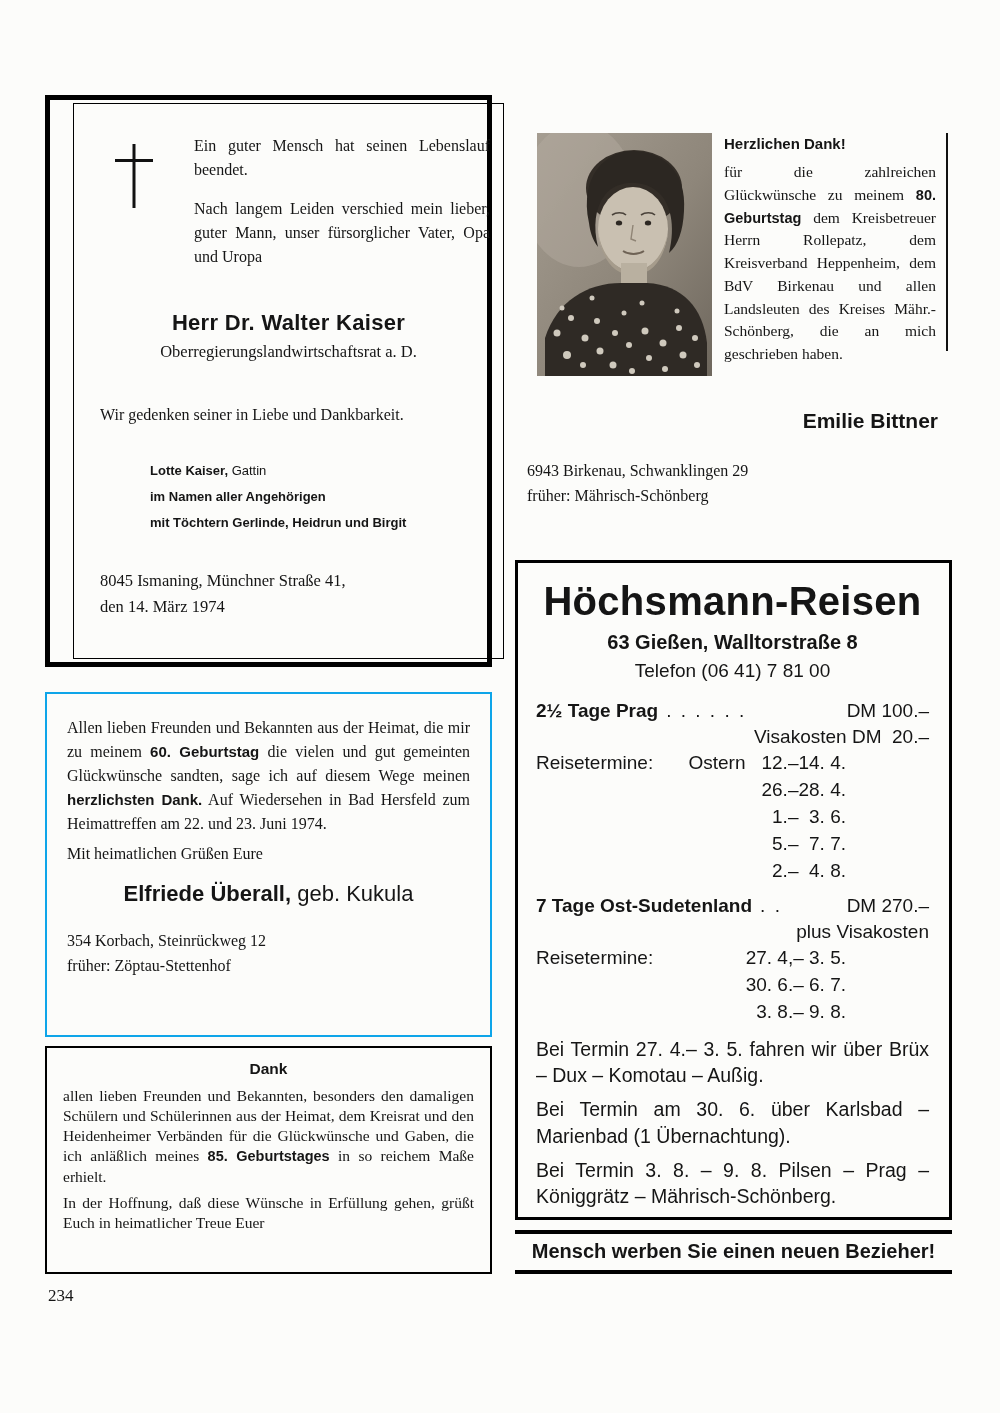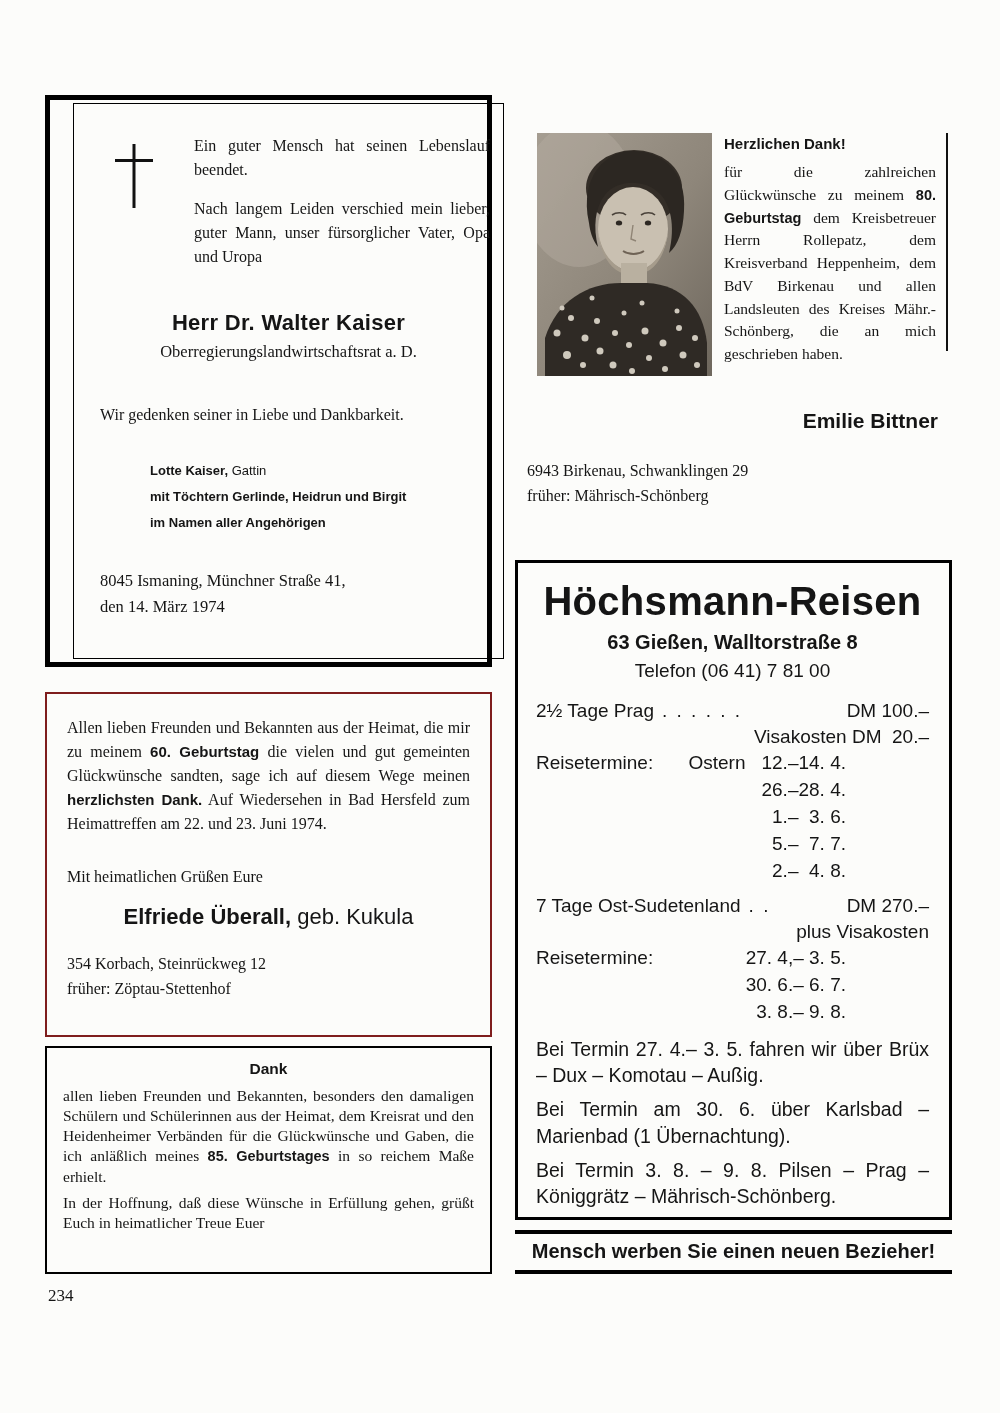--- a/index.html
+++ b/index.html
@@ -22,24 +22,24 @@
   .obit-p + .obit-p { margin-top:14px; }
   .obit-name { margin-top:40px; text-align:center; font-family:"Liberation Sans", sans-serif; font-weight:bold; font-size:22px; letter-spacing:.3px; }
   .obit-title { margin-top:6px; text-align:center; font-size:16.5px; }
   .obit-dedication { margin-top:44px; font-size:16px; }
   .obit-mourners { margin-top:34px; margin-left:50px; font-family:"Liberation Sans", sans-serif; font-size:13px; line-height:2.0; }
   .obit-mourners .strong { font-weight:bold; }
   .obit-mourners b { font-weight:bold; }
   .obit-addr { margin-top:32px; font-size:16.5px; line-height:1.6; }
 
   
-  .ueberall { left:45px; top:692px; width:447px; height:345px; border:2px solid #7f1d1d; padding:22px 20px; }
+  .ueberall { left:45px; top:692px; width:447px; height:345px; border:2px solid #0ea5e9; padding:22px 20px; }
   .ueberall .body { text-align:justify; font-size:16px; line-height:1.5; }
   .ueberall .body b { font-family:"Liberation Sans", sans-serif; font-size:15px; }
-  .ueberall .greeting { margin-top:32px; font-size:16px; }
+  .ueberall .greeting { margin-top:9px; font-size:16px; }
   .ueberall .signature { margin-top:18px; text-align:center; font-family:"Liberation Sans", sans-serif; font-size:22px; }
   .ueberall .signature b { font-weight:bold;margin-top:20px; }
   .ueberall .addr { margin-top:22px; font-size:16px; line-height:1.55; }
 
   
   .krist { left:45px; top:1046px; width:447px; height:228px; border:2px solid #000; padding:12px 16px; }
   .krist .heading { text-align:center; font-family:"Liberation Sans", sans-serif; font-weight:bold; font-size:15.5px; }
   .krist .body { margin-top:8px; text-align:justify; font-size:15.5px; line-height:1.3; }
   .krist .body b { font-family:"Liberation Sans", sans-serif; font-size:14.5px; }
   .krist .body2 { margin-top:6px; text-align:justify; font-size:15.5px; line-height:1.3; }
@@ -55,21 +55,21 @@
   .bittner .body b { font-family:"Liberation Sans", sans-serif; font-size:14.5px; }
   .bittner .signature { position:absolute; left:0; top:276px; width:423px; text-align:right; font-family:"Liberation Sans", sans-serif; font-weight:bold; font-size:21px; }
   .bittner .addr { position:absolute; left:12px; top:326px; font-size:16px; line-height:1.55; }
 
   
   .hoech { left:515px; top:560px; width:437px; height:660px; border:3px solid #000; padding:16px 20px 8px 18px; font-family:"Liberation Sans", sans-serif; overflow:hidden; }
   .hoech-title { text-align:center; font-weight:bold; font-size:40px; line-height:1.1; letter-spacing:.3px; }
   .hoech-addr { margin-top:8px; text-align:center; font-weight:bold; font-size:20px; }
   .hoech-phone { margin-top:6px; text-align:center; font-size:19px; }
   .price-row { margin-top:18px; display:flex; align-items:baseline; font-size:19px; }
-  .price-row .trip-label { font-weight:normal; white-space:nowrap; }
+  .price-row .trip-label { font-weight:bold; white-space:nowrap; }
   .price-row .dots { flex:1; overflow:hidden; white-space:nowrap; padding:0 8px; letter-spacing:2px; }
   .price-row .price { white-space:nowrap; }
   .visa-row { text-align:right; font-size:19px; margin-top:4px; }
   .terms { width:310px; text-align:right; font-size:19px; line-height:1.42; margin-top:2px; }
   .terms .terms-row.first { position:relative; }
   .terms .terms-label { position:absolute; left:0; }
   .terms .terms-word { margin-right:16px; }
   .price-row.second { margin-top:10px; }
   .note { margin-top:10px; font-size:19.5px; line-height:1.35; text-align:justify; }
   .note + .note { margin-top:8px; }
@@ -88,22 +88,22 @@
   <section class="box obit-outer">
     <div class="obit-inner">
       <span class="cross-icon"></span>
       <p class="obit-p">Ein guter Mensch hat seinen Lebenslauf beendet.</p>
       <p class="obit-p">Nach langem Leiden verschied mein lieber, guter Mann, unser fürsorglicher Vater, Opa und Uropa</p>
       <h2 class="obit-name">Herr Dr. Walter Kaiser</h2>
       <div class="obit-title">Oberregierungslandwirtschaftsrat a. D.</div>
       <p class="obit-dedication">Wir gedenken seiner in Liebe und Dankbarkeit.</p>
       <div class="obit-mourners">
         <div><b>Lotte Kaiser,</b><span> Gattin</span></div>
+        <div class="strong">im Namen aller Angehörigen</div>
         <div class="strong">mit Töchtern Gerlinde, Heidrun und Birgit</div>
-        <div class="strong">im Namen aller Angehörigen</div>
       </div>
       <div class="obit-addr">
         <div>8045 Ismaning, Münchner Straße 41,</div>
         <div>den 14. März 1974</div>
       </div>
     </div>
   </section>
 
   <section class="box ueberall">
     <p class="body"><span>Allen lieben Freunden und Bekannten aus der Heimat, die mir zu meinem </span><b>60. Geburtstag</b><span> die vielen und gut gemeinten Glückwünsche sandten, sage ich auf diesem Wege meinen </span><b>herzlichsten Dank.</b><span> Auf Wiedersehen in Bad Hersfeld zum Heimattreffen am 22. und 23. Juni 1974.</span></p>

